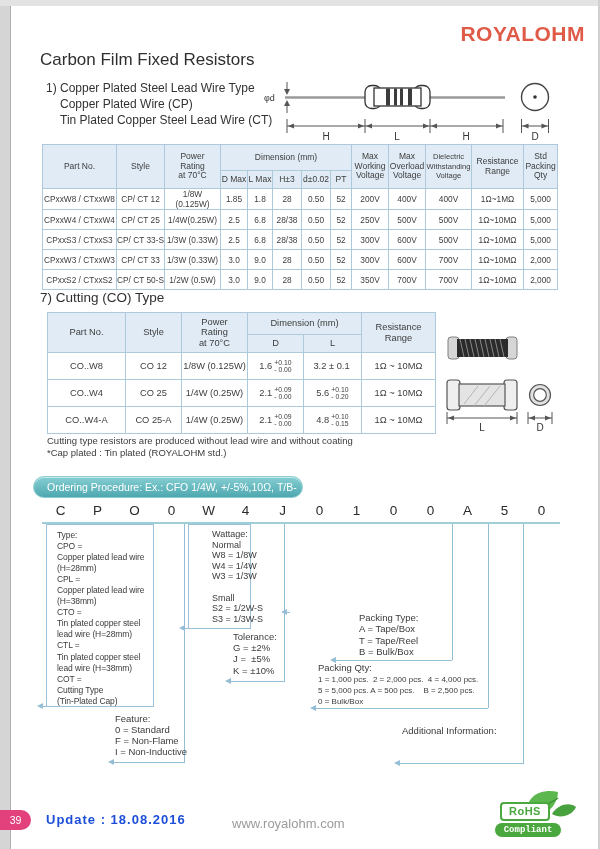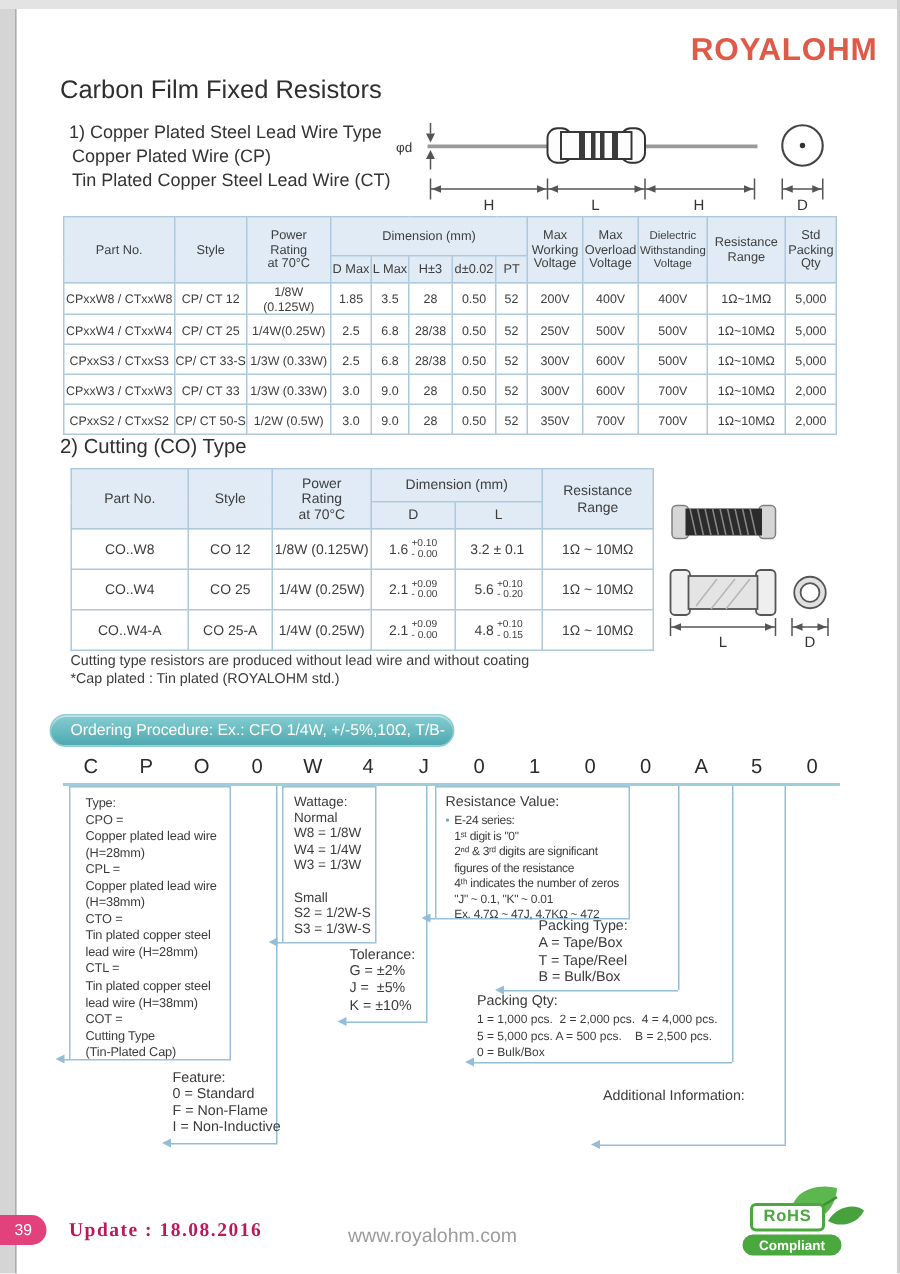--- a/index.html
+++ b/index.html
@@ -6,21 +6,21 @@
   body{width:600px;height:849px;background:#fff;font-family:"Liberation Sans",sans-serif;position:relative;overflow:hidden;}
   .abs{position:absolute;}
   
   .edge-left{left:0;top:0;width:10px;height:849px;background:#d5d5d5;border-right:1px solid #aeaeae;}
   .edge-top{left:0;top:0;width:600px;height:6px;background:#e3e3e3;}
   .edge-right{right:0;top:0;width:2px;height:849px;background:#d0d0d0;}
   
   .logo{right:15px;top:22px;font-size:21px;font-weight:800;color:#e05a48;letter-spacing:.5px;}
   .title{left:40px;top:50px;font-size:17px;color:#2f2f2f;}
   .typelist{left:46px;top:80px;font-size:12px;color:#333;line-height:16px;}
-  .typelist .ind{margin-left:2px;}
+  .typelist .ind{margin-left:14px;}
   
   .tbl{position:absolute;border-collapse:collapse;table-layout:fixed;background:#fff;}
   .tbl th,.tbl td{border:1px solid #aec8dc;color:#3d3d3d;text-align:center;vertical-align:middle;padding:0;white-space:pre-line;}
   .tbl th{background:#e0ebf5;font-weight:400;}
   #cp-table{left:42px;top:144px;width:516px;}
   #cp-table th{font-size:8.5px;line-height:9.6px;}
   #cp-table .th-small{font-size:7.6px;}
   #cp-table td{font-size:8.3px;height:19px;}
   #cp-table .hr1{height:26px;} #cp-table .hr2{height:18px;}
   #co-table{left:47px;top:312px;width:388px;}
@@ -37,38 +37,38 @@
     box-shadow:inset 0 1px 0 rgba(255,255,255,.55);color:#fff;font-size:10.5px;line-height:20px;padding-left:13px;}
   
   .otree{left:0;top:500px;width:600px;height:310px;color:#3b3b3b;}
   .code-l{position:absolute;top:3px;width:37px;text-align:center;font-size:13.5px;color:#2a2a2a;}
   .topline{position:absolute;left:42px;top:22px;width:518px;height:2px;background:#9ecfd8;}
   .vl{position:absolute;width:1px;background:#93bed6;}
   .hl{position:absolute;height:1px;background:#93bed6;}
   .arw{position:absolute;width:0;height:0;border:3.5px solid transparent;border-right:6px solid #93bed6;}
   .obox{position:absolute;border:1px solid #9cc0d8;background:#fff;box-sizing:border-box;}
   .obody{white-space:pre;font-size:8.5px;line-height:11.05px;letter-spacing:-.1px;padding:5px 2px 0 10px;}
-  .owatt{white-space:pre;font-size:9px;line-height:10.6px;padding:4px 0 0 7px;}
+  .owatt{white-space:pre;font-size:9px;line-height:10.6px;padding:4px 0 0 7px;margin-left:16px;}
   .otxt{position:absolute;white-space:pre;font-size:9.5px;line-height:11px;}
   .ores-title{font-size:9.5px;padding:4px 0 2px 6px;}
   .ores-row{display:flex;padding-left:6px;}
   .obullet{color:#6fa7c7;font-size:8px;line-height:10.5px;margin-right:3px;}
   .ores-body{white-space:pre;font-size:8px;line-height:10.5px;letter-spacing:-.2px;}
   .otitle{position:absolute;white-space:pre;font-size:9.5px;}
   .osmall{position:absolute;white-space:pre;font-size:8px;line-height:11px;}
   .obody9{position:absolute;white-space:pre;font-size:9px;line-height:11px;}
   
   .page-badge{left:0;top:810px;width:31px;height:20px;background:#e2417c;border-radius:0 10px 10px 0;
     color:#fff;font-size:10.5px;display:flex;align-items:center;justify-content:center;z-index:5;}
-  .update{left:46px;top:812px;font-family:Liberation Serif, serif;font-weight:bold;font-size:13px;color:#be185d;letter-spacing:1px;}
+  .update{left:46px;top:812px;font-family:Liberation Sans, sans-serif;font-weight:bold;font-size:13px;color:#1d4ed8;letter-spacing:1px;}
   .url{left:232px;top:816px;color:#9b9b9b;font-size:13px;}
   .rohs{left:494px;top:788px;width:90px;height:58px;}
   .rohs svg{position:absolute;left:0;top:0;}
   .rohs-top{position:absolute;left:6px;top:14px;width:46px;height:15px;background:#fff;border:2px solid #4aa83e;border-radius:4px;color:#4aa83e;font-weight:bold;font-size:11px;text-align:center;line-height:15px;letter-spacing:.5px;}
-  .rohs-bot{position:absolute;left:0;top:34px;width:66px;height:14px;background:#4aa83e;border:1px solid #fff;border-radius:8px;color:#fff;font-weight:bold;font-size:9px;text-align:center;line-height:14px;}
+  .rohs-bot{position:absolute;left:0;top:34px;width:66px;height:14px;background:#4aa83e;border:1px solid #fff;border-radius:8px;color:#fff;font-weight:bold;font-size:9px;text-align:center;line-height:14px;font-family:Liberation Mono, monospace;}
   
   .sl{font-size:10px;fill:#333;}
   .st{font-size:9px;fill:#333;}
   .dim{stroke:#555;stroke-width:1;}
   .bd{fill:#fdfdfd;stroke:#333;stroke-width:1.3;}
   .cap{fill:#d6d6d6;stroke:#808080;stroke-width:1;}
   .dcap{fill:#efefef;stroke:#555;stroke-width:1.2;}
   .dmid{fill:#e4e4e4;stroke:#555;stroke-width:1.2;}
 </style>
 </head>
@@ -169,21 +169,21 @@
     <th>L Max</th>
     <th>H±3</th>
     <th>d±0.02</th>
     <th>PT</th>
   </tr>
   <tr>
     <td>CPxxW8 / CTxxW8</td>
         <td>CP/ CT 12</td>
         <td>1/8W (0.125W)</td>
         <td>1.85</td>
-        <td>3.5</td>
+        <td>1.8</td>
         <td>28</td>
         <td>0.50</td>
         <td>52</td>
         <td>200V</td>
         <td>400V</td>
         <td>400V</td>
         <td>1Ω~1MΩ</td>
         <td>5,000</td>
   </tr>
   <tr>
@@ -242,21 +242,21 @@
         <td>52</td>
         <td>350V</td>
         <td>700V</td>
         <td>700V</td>
         <td>1Ω~10MΩ</td>
         <td>2,000</td>
   </tr>
 </tbody>
   </table>
 
-<div class="abs sec2">2) Cutting (CO) Type</div>
+<div class="abs sec2">7) Cutting (CO) Type</div>
 
 <table id="co-table" class="tbl">
   <colgroup>
       <col style="width:78px">
       <col style="width:56px">
       <col style="width:66px">
       <col style="width:56px">
       <col style="width:58px">
       <col style="width:74px">
     </colgroup>
@@ -403,33 +403,20 @@
   <i class="arw" style="left:176px;top:125px;"></i>
 
   <i class="vl" style="left:284px;top:24px;height:157px;"></i>
   <div class="otxt" style="left:233px;top:131px;line-height:11.2px;">Tolerance:
 G = ±2%
 J =  ±5%
 K = ±10%</div>
   <i class="hl" style="left:228px;top:181px;width:57px;"></i>
   <i class="arw" style="left:222px;top:178px;"></i>
 
-  <div class="obox" style="left:290px;top:24px;width:130px;height:89px;">
-    <div class="ores-title">Resistance Value:</div>
-    <div class="ores-row">
-      <span class="obullet">•</span>
-      <div class="ores-body">E-24 series:
-1ˢᵗ digit is "0"
-2ⁿᵈ &amp; 3ʳᵈ digits are significant
-figures of the resistance
-4ᵗʰ indicates the number of zeros
-"J" ~ 0.1, "K" ~ 0.01
-Ex. 4.7Ω ~ 47J, 4.7KΩ ~ 472</div>
-    </div>
-  </div>
   <i class="hl" style="left:284px;top:112px;width:6px;"></i>
   <i class="arw" style="left:278px;top:109px;"></i>
 
   <i class="vl" style="left:452px;top:24px;height:136px;"></i>
   <div class="otxt" style="left:330px;top:112px;line-height:11.4px;margin-left:29px;">Packing Type:
 A = Tape/Box
 T = Tape/Reel
 B = Bulk/Box</div>
   <i class="hl" style="left:333px;top:160px;width:119px;"></i>
   <i class="arw" style="left:327px;top:157px;"></i>

